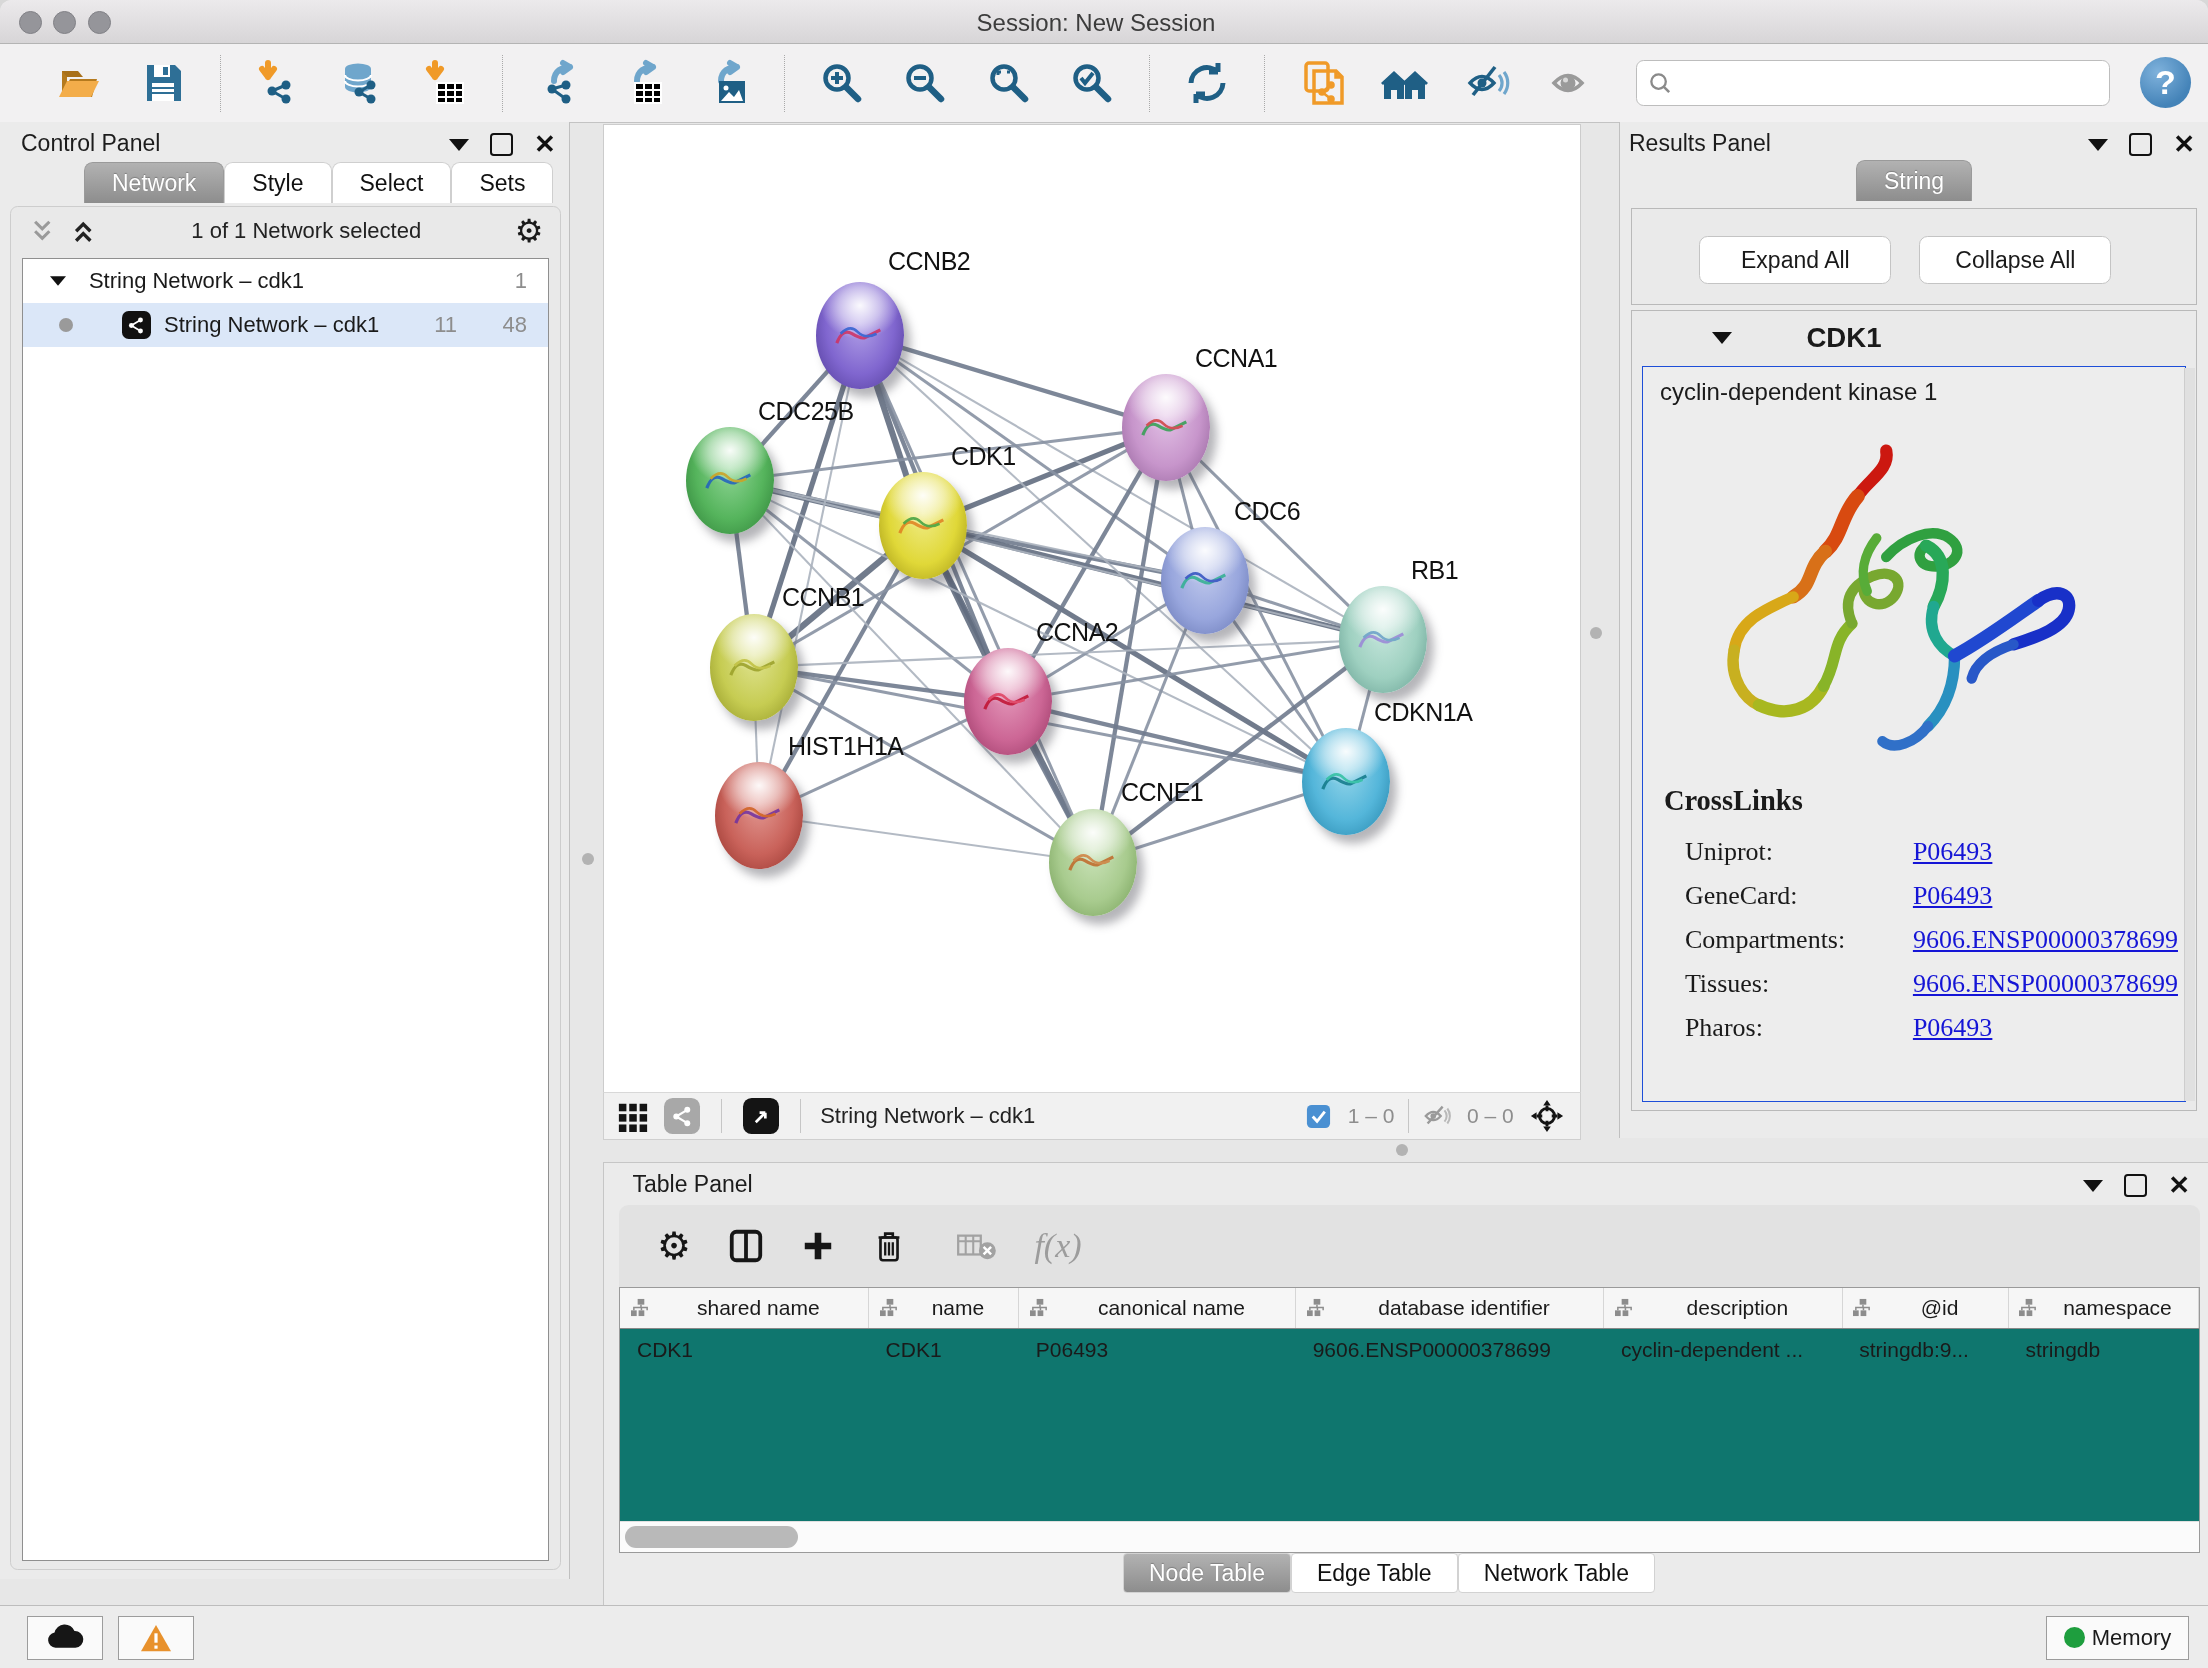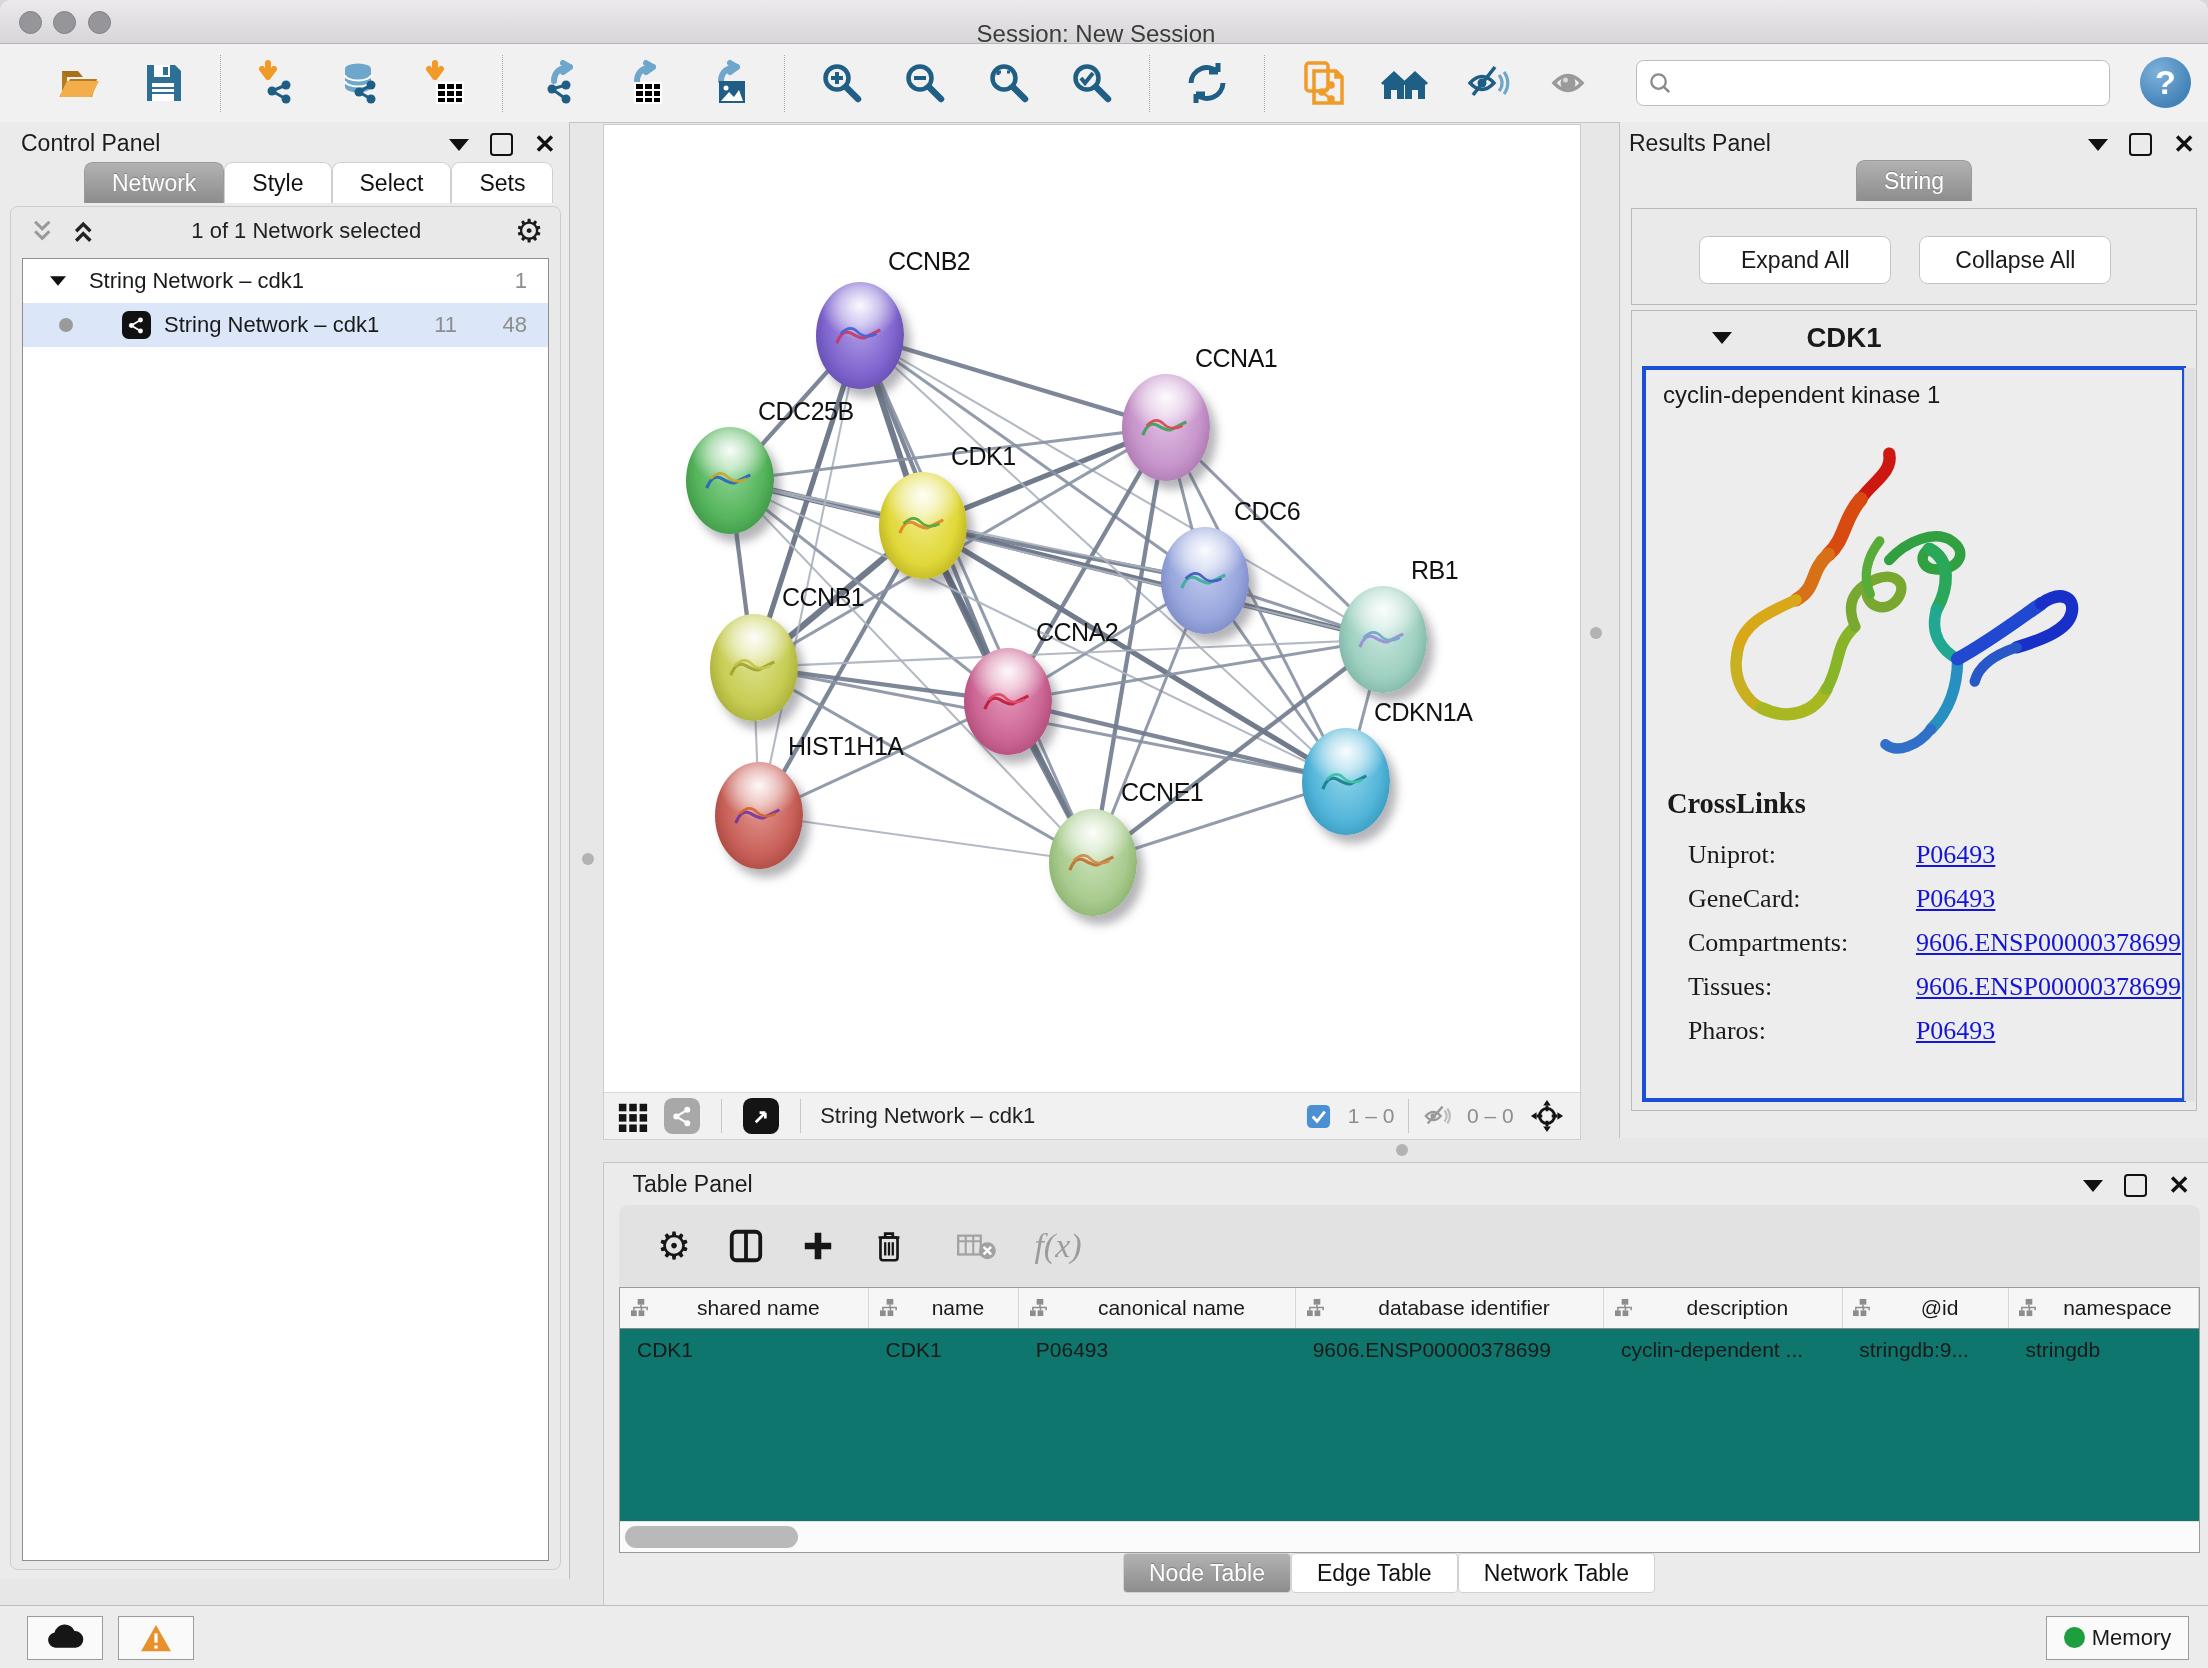--- a/index.html
+++ b/index.html
@@ -4,21 +4,21 @@
 <style>
   html,body{margin:0;padding:0;background:#d8d8d8;}
   #app{position:relative;width:2208px;height:1668px;background:#e7e7e7;overflow:hidden;
        font-family:"Liberation Sans",sans-serif;color:#1a1a1a;border-radius:11.4px 11.4px 0 0;}
 
   
   #titlebar{position:absolute;left:0;top:0;width:2208px;height:43px;
     background:linear-gradient(#eceaec,#d7d5d7);border-bottom:1px solid #b4b4b4;border-radius:11.4px 11.4px 0 0;}
   .traffic{position:absolute;top:10.5px;width:21px;height:21px;border-radius:50%;
     background:#95959a;border:1px solid #818186;}
-  #win-title{position:absolute;left:0;right:16px;top:8.6px;text-align:center;font-size:24px;color:#3c3c3c;margin-top:11px;}
+  #win-title{position:absolute;left:0;right:16px;top:8.6px;text-align:center;font-size:24px;color:#3c3c3c;}
 
   
   #toolbar{position:absolute;left:0;top:44px;width:2208px;height:78px;background:#f2f1f2;
     border-bottom:1px solid #c3c3c3;display:flex;align-items:center;}
   #toolbar-groups{display:flex;align-items:center;padding-left:38px;}
   .tb-btn{width:55px;height:55px;margin:0 14.3px;display:flex;align-items:center;justify-content:center;cursor:pointer;}
   .tb-sep{width:0;height:57px;border-left:1.9px dotted #a9a9a9;margin:0 15px;}
   #search-wrap{position:absolute;left:1636px;top:16px;width:472px;height:44px;background:#fff;
     border:1.9px solid #bdbdbd;border-radius:7.6px;display:flex;align-items:center;}
   #search-input{border:none;outline:none;font-size:21px;flex:1;background:transparent;font-family:"Liberation Sans",sans-serif;}
@@ -76,21 +76,21 @@
     border-left:1px solid #c0c0c0;}
   #rp-header{position:absolute;left:9px;top:7.6px;}
   #rp-controls{position:absolute;right:15px;top:11.4px;display:flex;gap:21px;align-items:center;}
   #rp-string-tab{position:absolute;left:236px;top:38px;}
   #rp-box1{position:absolute;left:11.4px;right:13.3px;top:86px;height:95px;border:1.9px solid #b9b9b9;background:#eaeaea;}
   .rp-btn{position:absolute;top:27px;height:46px;background:#fff;border:1px solid #c4c4c4;border-radius:8.6px;
     font-size:23px;display:flex;align-items:center;justify-content:center;cursor:pointer;}
   #rp-box2{position:absolute;left:11.4px;right:13.3px;top:188px;height:799px;border:1.9px solid #b9b9b9;background:#eaeaea;}
   #rp-sec-header{position:absolute;left:0;right:0;top:0;height:53px;display:flex;align-items:center;}
   #rp-gene{font-size:27.6px;font-weight:bold;margin-left:74px;}
-  #rp-inner{position:absolute;left:9.5px;right:9.5px;top:55px;bottom:7.6px;border:4px solid #1d4ed8;background:#ededed;}
+  #rp-inner{position:absolute;left:9.5px;right:9.5px;top:55px;bottom:7.6px;border:1px solid #1d4ed8;background:#ededed;}
   #rp-desc{position:absolute;left:17px;top:11.4px;font-size:24px;}
   #protein-svg{position:absolute;left:57px;top:57px;}
   #crosslinks{position:absolute;left:21px;top:418px;font-family:"Liberation Serif",serif;}
   #crosslinks-title{font-size:28.5px;font-weight:bold;margin-bottom:13.3px;}
   .cl-row{display:flex;height:44px;align-items:center;}
   .cl-label{width:228px;font-size:26px;padding-left:21px;}
   .cl-value{font-size:26px;color:#1515d6;text-decoration:underline;cursor:pointer;}
   #rp-scroll{position:absolute;right:1px;top:57px;bottom:9.5px;width:9.5px;background:#e0e0e0;border-left:1px solid #cdcdcd;}
 
   

